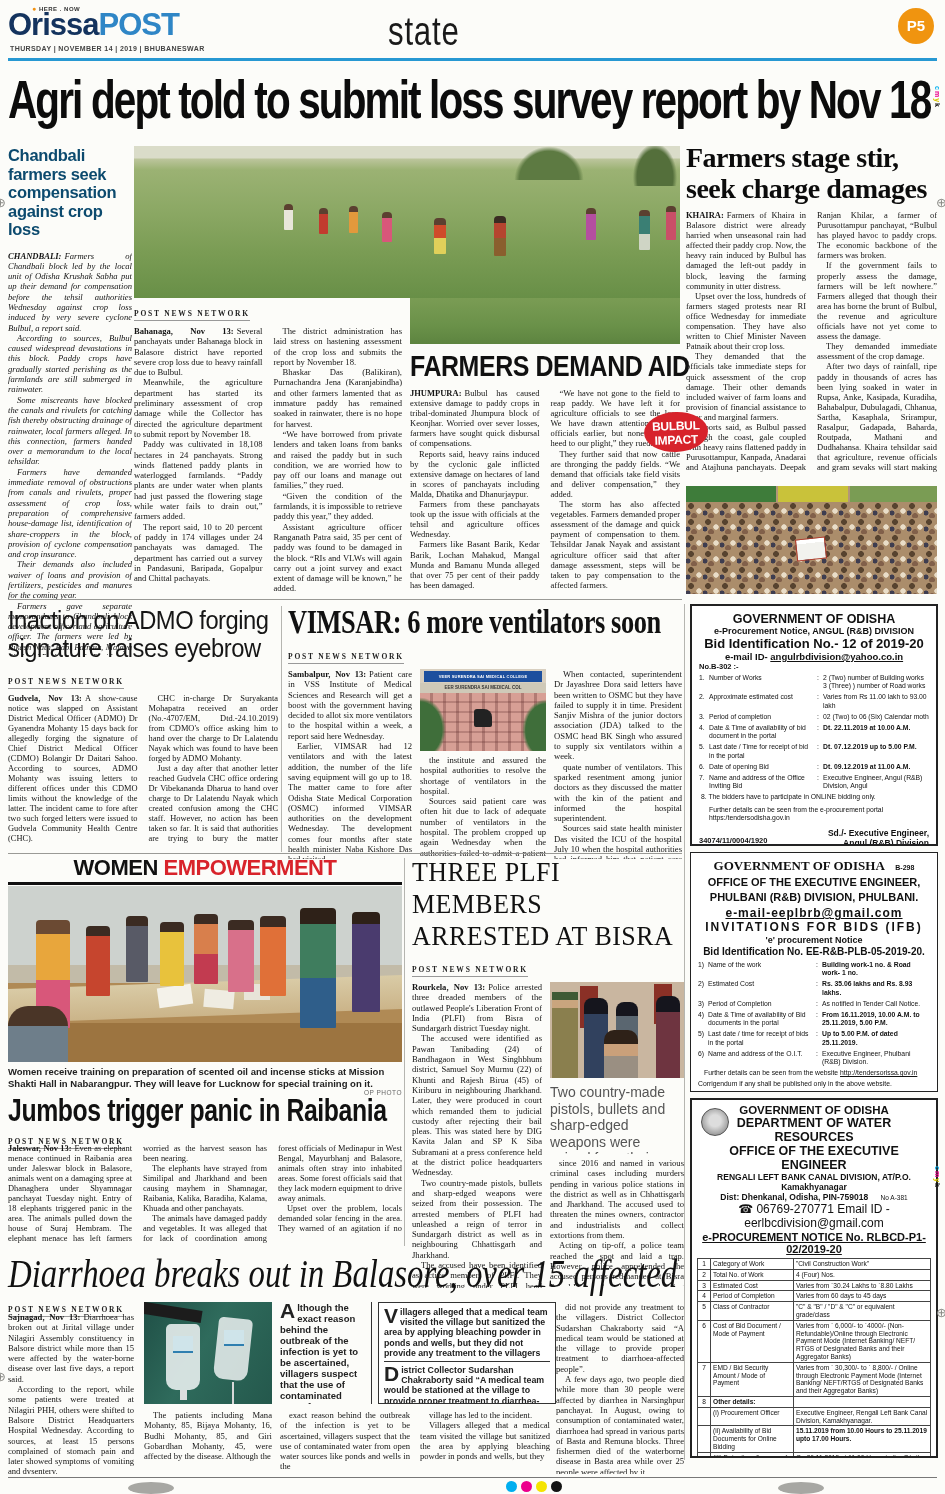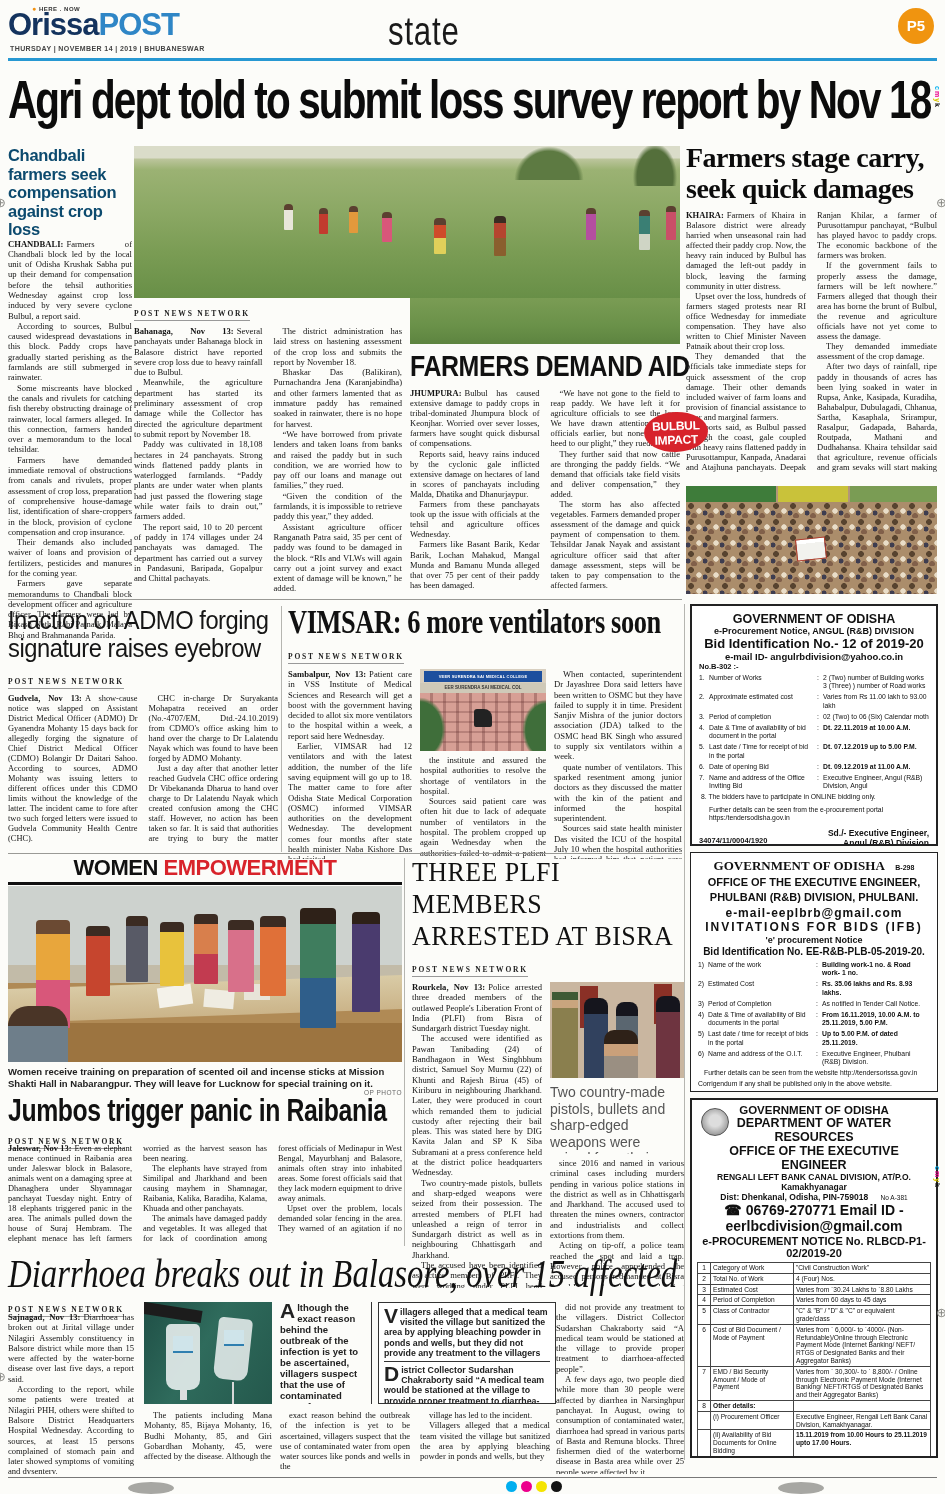--- a/index.html
+++ b/index.html
@@ -89,21 +89,21 @@
   .dbox{border:1px solid #333;padding:4px 5px;box-sizing:border-box;background:#fff;}
 
   
   .notice{position:absolute;background:#fff;border:2px solid #222;box-sizing:border-box;overflow:hidden;
           font-family:"Liberation Sans",sans-serif;color:#111;}
   .nt-c{text-align:center;}
   .nt-title{font-weight:bold;font-size:12.5px;}
   .nt-sub{font-weight:bold;font-size:9px;}
   .nt-bid{font-weight:bold;font-size:13px;}
   .nt-mail{font-weight:bold;font-size:9.5px;}
-  .u{}
+  .u{text-decoration:underline;}
   .nrow{display:flex;font-size:6.8px;line-height:8.2px;margin:3px 0;}
   .nrow .nn{width:10px;flex:none;}
   .nrow .nl{width:104px;flex:none;}
   .nrow .nc{width:10px;flex:none;text-align:center;}
   .nrow .nv{flex:1;}
   .b{font-weight:bold;}
   .nt-small{font-size:6.8px;line-height:8.2px;}
   .nt-sign{font-weight:bold;font-size:8.5px;text-align:right;line-height:10px;}
   .nt-code{font-weight:bold;font-size:7.5px;}
   table.wtab{border-collapse:collapse;width:100%;font-size:6.6px;line-height:7.8px;font-family:"Liberation Sans",sans-serif;}
@@ -128,21 +128,21 @@
   <div class="logo"><span class="o1">Orissa</span><span class="o2">POST</span></div>
   <div class="datebar">THURSDAY | NOVEMBER 14 | 2019 | BHUBANESWAR</div>
   <div class="sectionname">state</div>
   <div class="pbadge">P5</div>
   <div class="bluerule"></div>
 
   <div class="mainhead"><span>Agri dept told to submit loss survey report by Nov 18</span></div>
 
   <div class="abs" style="left:8px;top:146px;width:124px;">
     <div class="subhead-sans">Chandbali farmers seek compensation against crop loss</div>
-    <div class="bodytext" style="height:404px;margin-top:0;">
+    <div class="bodytext" style="height:404px;margin-top:12px;font-style:italic;">
       <p class="lead-p"><b class="dl">CHANDBALI:</b><span>Farmers of Chandbali block led by the local unit of Odisha Krushak Sabha put up their demand for compensation before the tehsil authorities Wednesday against crop loss induced by very severe cyclone Bulbul, a report said.</span></p>
       <div>
           <p class="bp">According to sources, Bulbul caused widespread devastations in this block. Paddy crops have gradually started perishing as the farmlands are still submerged in rainwater.</p>
           <p class="bp">Some miscreants have blocked the canals and rivulets for catching fish thereby obstructing drainage of rainwater, local farmers alleged. In this connection, farmers handed over a memorandum to the local tehsildar.</p>
           <p class="bp">Farmers have demanded immediate removal of obstructions from canals and rivulets, proper assessment of crop loss, preparation of comprehensive house-damage list, identification of share-croppers in the block, provision of cyclone compensation and crop insurance.</p>
           <p class="bp">Their demands also included waiver of loans and provision of fertilizers, pesticides and manures for the coming year.</p>
           <p class="bp">Farmers gave separate memorandums to Chandbali block development officer and agriculture officer. The farmers were led by Bikash Nath, Rabi Patnaik, Malaya Bhoi and Brahmananda Parida.</p>
         </div>
     </div>
   </div>
@@ -189,21 +189,21 @@
           <p class="bp">Farmers from these panchayats took up the issue with officials at the tehsil and agriculture offices Wednesday.</p>
           <p class="bp">Farmers like Basant Barik, Kedar Barik, Lochan Mahakud, Mangal Munda and Bamanu Munda alleged that over 75 per cent of their paddy has been damaged.</p>
           <p class="bp">“We have not gone to the field to reap paddy. We have left it for agriculture officials to see the loss. We have drawn attention of the officials earlier, but none has paid heed to our plight,” they rued.</p>
           <p class="bp">They further said that now cattle are thronging the paddy fields. “We demand that officials take field visits and deliver compensation,” they added.</p>
           <p class="bp">The storm has also affected vegetables. Farmers demanded proper assessment of the damage and quick payment of compensation to them. Tehsildar Janak Nayak and assistant agriculture officer said that after damage assessment, steps will be taken to pay compensation to the affected farmers.</p>
         </div>
     </div>
   </div>
 
   <div class="abs" style="left:686px;top:142px;width:251px;">
-    <div class="head-serif">Farmers stage carry, seek quick damages</div>
+    <div class="head-serif">Farmers stage stir, seek charge damages</div>
     <div class="bodytext cols2" style="height:270px;margin-top:6px;font-size:8.5px;line-height:10.1px;font-family:Liberation Serif, serif;">
       <p class="lead-p"><b class="dl">KHAIRA:</b><span>Farmers of Khaira in Balasore district were already harried when unseasonal rain had affected their paddy crop. Now, the heavy rain induced by Bulbul has damaged the left-out paddy in block, leaving the farming community in utter distress.</span></p>
       <div>
           <p class="bp">Upset over the loss, hundreds of farmers staged protests near RI office Wednesday for immediate compensation. They have also written to Chief Minister Naveen Patnaik about their crop loss.</p>
           <p class="bp">They demanded that the officials take immediate steps for quick assessment of the crop damage. Their other demands included waiver of farm loans and provision of financial assistance to poor and marginal farmers.</p>
           <p class="bp">Reports said, as Bulbul passed through the coast, gale coupled with heavy rains flattened paddy in Purusottampur, Kanpada, Anadarai and Atajhuna panchayats. Deepak Ranjan Khilar, a farmer of Purusottampur panchayat, “Bulbul has played havoc to paddy crops. The economic backbone of the farmers was broken.</p>
           <p class="bp">If the government fails to properly assess the damage, farmers will be left nowhere.” Farmers alleged that though their area has borne the brunt of Bulbul, the revenue and agriculture officials have not yet come to assess the damage.</p>
           <p class="bp">They demanded immediate assessment of the crop damage.</p>
           <p class="bp">After two days of rainfall, ripe paddy in thousands of acres has been lying soaked in water in Rupsa, Anke, Kasipada, Kuradiha, Bahabalpur, Dubulagadi, Chhanua, Sartha, Kasaphala, Srirampur, Rasalpur, Gadapada, Baharda, Routpada, Mathani and Dudhahansa. Khaira tehsildar said that agriculture, revenue officials and gram sevaks will start making field visits to assess the extent of damage.</p>
         </div>
@@ -455,21 +455,21 @@
 
   <div class="notice" style="left:690px;top:1098px;width:248px;height:360px;padding:4px 5px;border-width:2px;">
     <div style="position:relative;">
       <div class="emblem"></div>
       <div class="nt-c" style="font-weight:bold;font-size:11.5px;">GOVERNMENT OF ODISHA</div>
       <div class="nt-c" style="font-weight:bold;font-size:12.5px;">DEPARTMENT OF WATER RESOURCES</div>
       <div class="nt-c" style="font-weight:bold;font-size:12.5px;">OFFICE OF THE EXECUTIVE ENGINEER</div>
       <div class="nt-c" style="font-weight:bold;font-size:8.5px;">RENGALI LEFT BANK CANAL DIVISION, AT/P.O. Kamakhyanagar</div>
       <div class="nt-c" style="font-weight:bold;font-size:8.5px;"><span>Dist: Dhenkanal, Odisha, PIN-759018</span>
         <span style="font-weight:400;font-size:6.5px;margin-left:10px;">No A-381</span></div>
-      <div class="nt-c" style="font-weight:bold;font-size:14px;"><span>☎</span> <span>06769-270771 Email ID - eerlbcdivision@gmail.com</span></div>
+      <div class="nt-c" style="font-weight:normal;font-size:12px;"><span>☎</span> <span>06769-270771 Email ID - eerlbcdivision@gmail.com</span></div>
       <div class="nt-c u" style="font-weight:bold;font-size:11px;margin:1px 0 3px;">e-PROCUREMENT NOTICE No. RLBCD-P1-02/2019-20</div>
     </div>
     <table class="wtab">
       <tbody>
           <tr>
             <td class="n">1</td>
             <td class="l">Category of Work</td>
             <td>"Civil Construction Work"</td>
           </tr>
       <tr>

